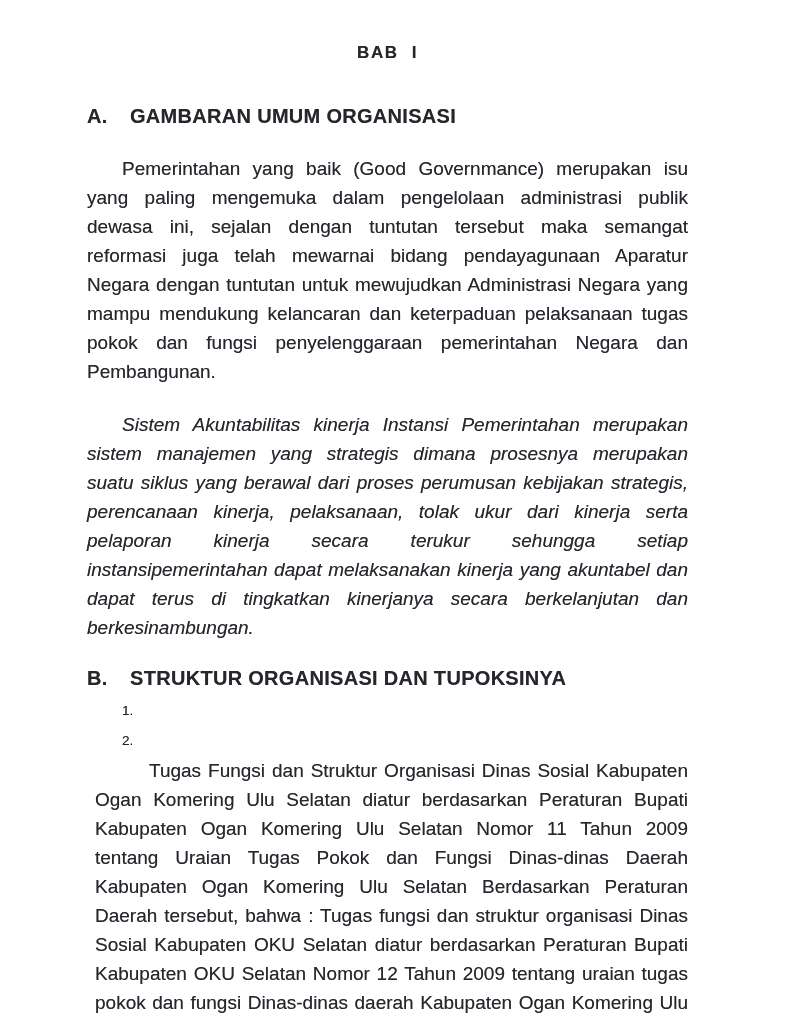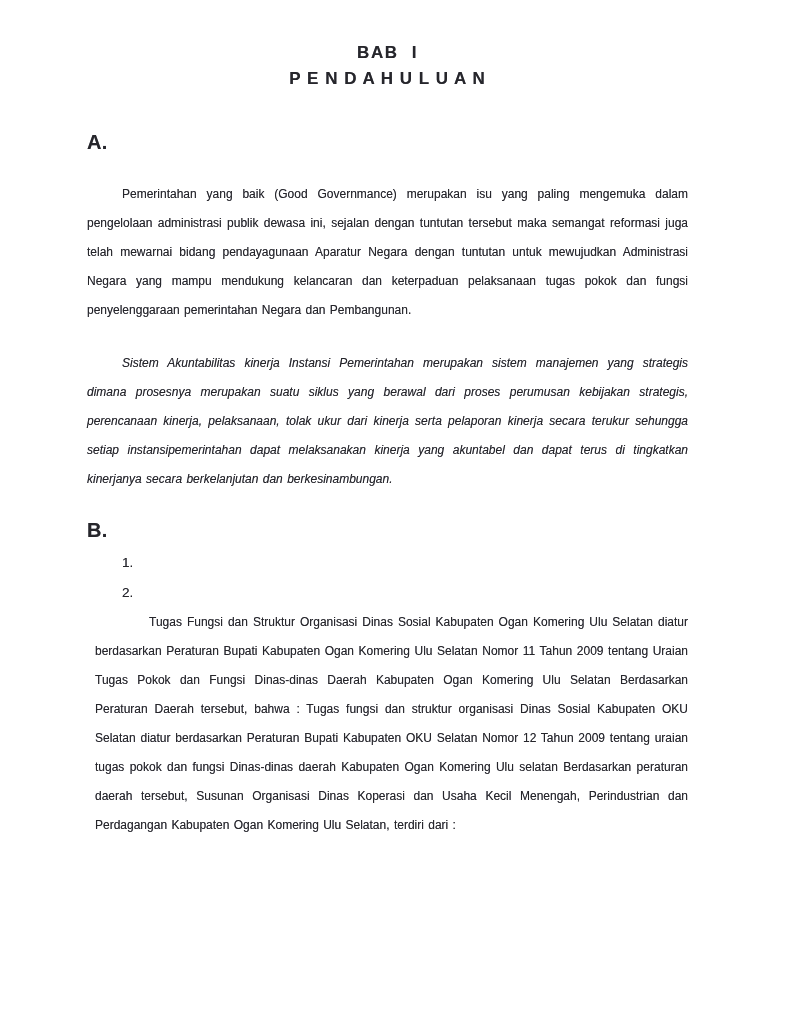--- a/index.html
+++ b/index.html
@@ -38,21 +38,21 @@
     line-height: 24px;
     letter-spacing: 0.3px;
   }
   .section-label { width: 43px; flex: none; }
   .heading-a { margin-top: 38px; }
   .heading-b { margin-top: 24px; }
 
   .para {
     margin: 0;
     text-align: justify;
-    font-size: 12px;
+    font-size: 19px;
     line-height: 29px;
     text-indent: 35px;
     word-spacing: 1px;
   }
   .para-1 { margin-top: 26px; }
   .para-2 { margin-top: 24px; font-style: italic; }
 
   .tupoksi-list { margin: 6px 0 0 0; }
   .list-item {
     display: flex;
@@ -67,33 +67,34 @@
   }
 </style>
 </head>
 <body>
 
 <div class="page">
   <div class="content">
 
     <div class="chapter-title">
       <div class="chapter-line1">BAB I</div>
-      <div class="chapter-line2">P E N D A H U L U A N</div>
     </div>
 
     <div class="section-heading heading-a">
       <span class="section-label">A.</span>
+      <span>GAMBARAN UMUM ORGANISASI</span>
     </div>
 
     <p class="para para-1">Pemerintahan yang baik (Good Governmance) merupakan isu yang paling mengemuka dalam pengelolaan administrasi publik dewasa ini, sejalan dengan tuntutan tersebut maka semangat reformasi juga telah mewarnai bidang pendayagunaan Aparatur Negara dengan tuntutan untuk mewujudkan Administrasi Negara yang mampu mendukung kelancaran dan keterpaduan pelaksanaan tugas pokok dan fungsi penyelenggaraan pemerintahan Negara dan Pembangunan.</p>
 
     <p class="para para-2">Sistem Akuntabilitas kinerja Instansi Pemerintahan merupakan sistem manajemen yang strategis dimana prosesnya merupakan suatu siklus yang berawal dari proses perumusan kebijakan strategis, perencanaan kinerja, pelaksanaan, tolak ukur dari kinerja serta pelaporan kinerja secara terukur sehungga setiap instansipemerintahan dapat melaksanakan kinerja yang akuntabel dan dapat terus di tingkatkan kinerjanya secara berkelanjutan dan berkesinambungan.</p>
 
     <div class="section-heading heading-b">
       <span class="section-label">B.</span>
+      <span>STRUKTUR ORGANISASI DAN TUPOKSINYA</span>
     </div>
 
     <div class="tupoksi-list">
       <div class="list-item">
         <span class="item-number">1.</span>
       </div>
       <div class="list-item">
         <span class="item-number">2.</span>
       </div>
     </div>

